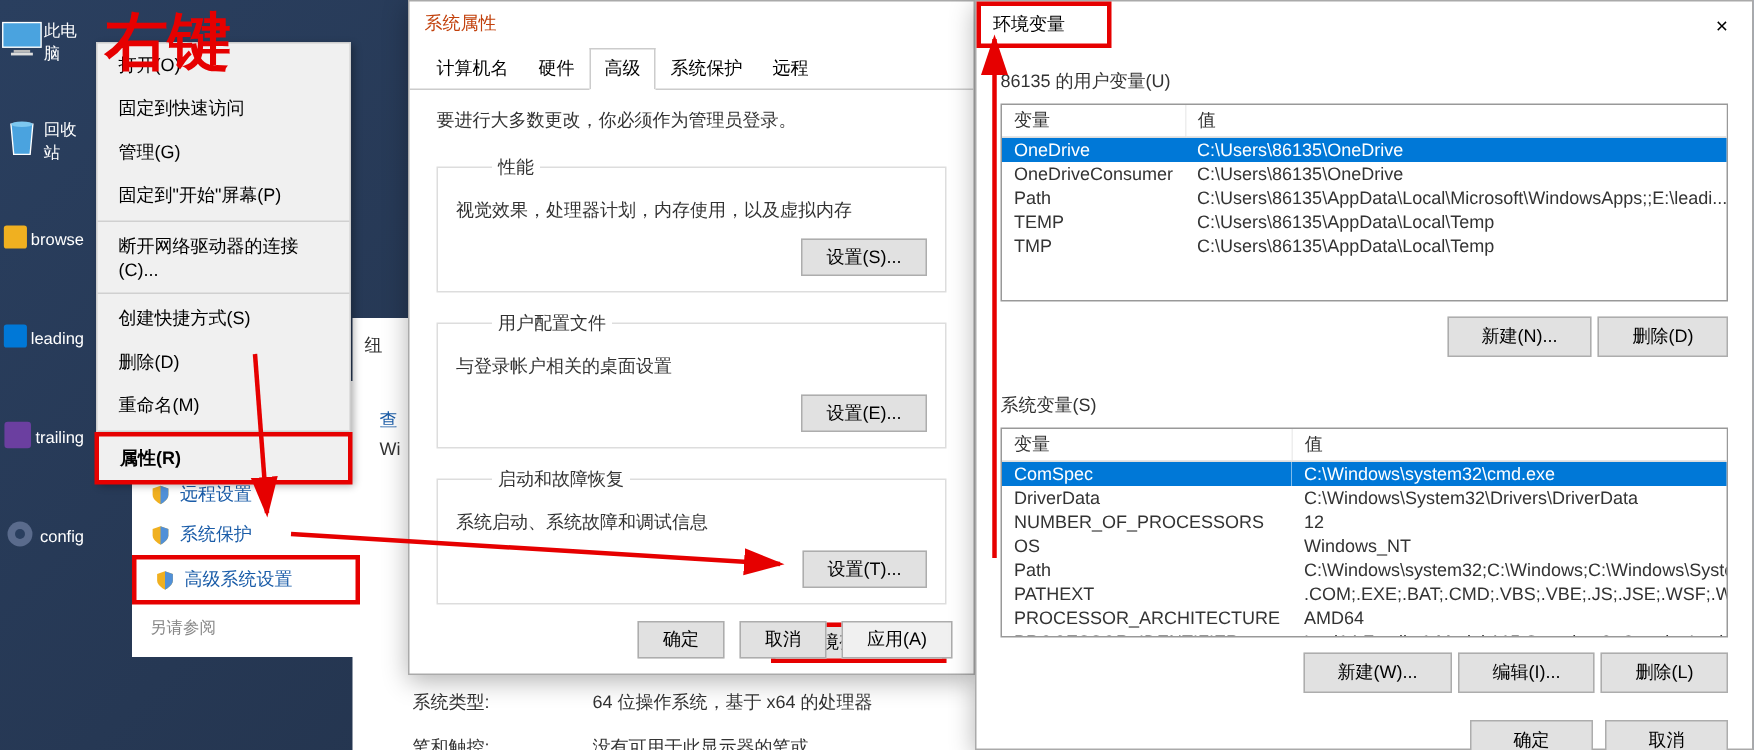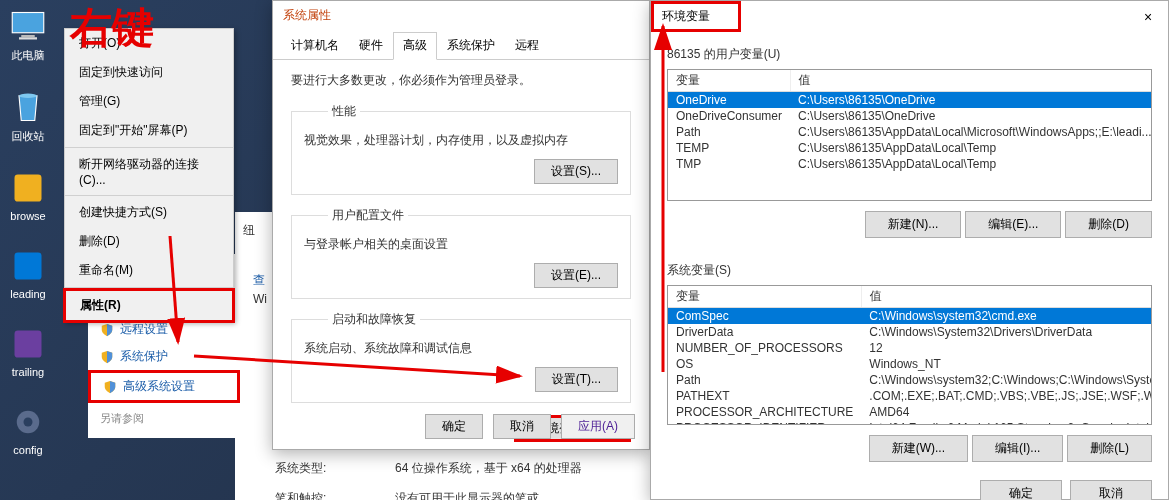--- a/index.html
+++ b/index.html
@@ -1,20 +1,20 @@
 <!DOCTYPE html>
 <html><head>
   <meta charset="utf-8">
   <style>
     * { box-sizing: border-box; margin: 0; padding: 0; }
     body { font-family: "Microsoft YaHei", "Segoe UI", sans-serif; font-size: 12px; color: #000; width: 1169px; height: 500px; overflow: hidden; position: relative; background: linear-gradient(135deg, #2a3f5f 0%, #1e2a3e 100%); }
     
     
     .desktop-icons { position: absolute; left: 0; top: 0; width: 56px; display: flex; flex-direction: column; gap: 26px; padding-top: 8px; }
-    .desktop-icon { display: flex; flex-direction: column; align-items: center; color: #fff; font-size: 11px; cursor: pointer; }
+    .desktop-icon { display: flex; flex-direction: row; align-items: center; color: #fff; font-size: 11px; cursor: pointer; }
     .desktop-icon .icon-box { width: 36px; height: 36px; margin-bottom: 4px; }
     
     
     .context-menu { position: absolute; left: 64px; top: 28px; width: 170px; background: #f0f0f0; border: 1px solid #ccc; box-shadow: 2px 2px 5px rgba(0,0,0,0.3); z-index: 10; }
     .context-menu .item { padding: 6px 14px; cursor: pointer; }
     .context-menu .sep { height: 1px; background: #d0d0d0; margin: 2px 0; }
     .context-menu .properties { border: 3px solid #e60000; margin: -2px; padding: 6px 14px; font-weight: bold; }
     
     
     .cp-sidebar { position: absolute; left: 88px; top: 254px; width: 152px; background: #fff; z-index: 8; padding: 6px 0 12px; }
@@ -33,21 +33,21 @@
     .sysprops .tabs { display: flex; border-bottom: 1px solid #ccc; padding: 0 8px; margin-top:2px; }
     .sysprops .tab { padding: 4px 9px; border: 1px solid transparent; cursor: pointer; font-size:12px; }
     .sysprops .tab.active { border: 1px solid #ccc; border-bottom: 1px solid #fff; background:#fff; margin-bottom:-1px; }
     .sysprops .body { padding: 12px 18px; color:#333; }
     .sysprops .note { margin-bottom: 14px; font-size:12px; }
     .sysprops fieldset { border: 1px solid #ddd; padding: 8px 12px 10px; margin-bottom: 12px; }
     .sysprops legend { padding: 0 4px; font-size:12px;margin-left:24px; }
     .sysprops .desc { font-size: 12px; padding: 4px 0 10px; color:#333; }
     .sysprops .btn-row { text-align: right; }
     .winbtn { background: #e1e1e1; border: 1px solid #adadad; padding: 3px 16px; font-size: 12px; cursor: pointer; }
-    .winbtn.disabled { color:#4c1d95; background:#f0f0f0; cursor:default; }
+    .winbtn.disabled { color:#000000; background:#f0f0f0; cursor:default; }
     .sysprops .env-btn { border: 3px solid #e60000; padding: 2px 18px; }
     .sysprops .footer { position: absolute; bottom: 10px; right: 14px; display: flex; gap: 10px; }
     
     
     .sysinfo-bg { position: absolute; left: 235px; top: 212px; width: 420px; height: 288px; background: #fff; z-index: 5; color:#333; font-size:12px; padding: 8px; }
     .sysinfo-bg .lbl { color:#1a5ca8; position:absolute; }
     
     
     .envvars { position: absolute; left: 650px; top: 0; width: 519px; height: 500px; background: #fff; border: 1px solid #aaa; box-shadow: 0 4px 16px rgba(0,0,0,0.3); z-index: 30; }
     .envvars .titlebar { display:flex; justify-content:space-between; align-items:center; padding: 0; }
@@ -241,21 +241,20 @@
           </tr>
           <tr>
             <td>TMP</td>
             <td>C:\Users\86135\AppData\Local\Temp</td>
           </tr>
         </tbody>
     </table>
   </div>
   <div class="btn-group">
     <button class="winbtn">新建(N)...</button>
-    <button class="winbtn">编辑(E)...</button>
     <button class="winbtn">删除(D)</button>
   </div>
   <div class="section-lbl">系统变量(S)</div>
   <div class="listbox" style="height:140px;">
     <table>
       <thead>
           <tr>
         <th style="width:150px;">变量</th>
         <th>值</th>
       </tr>

